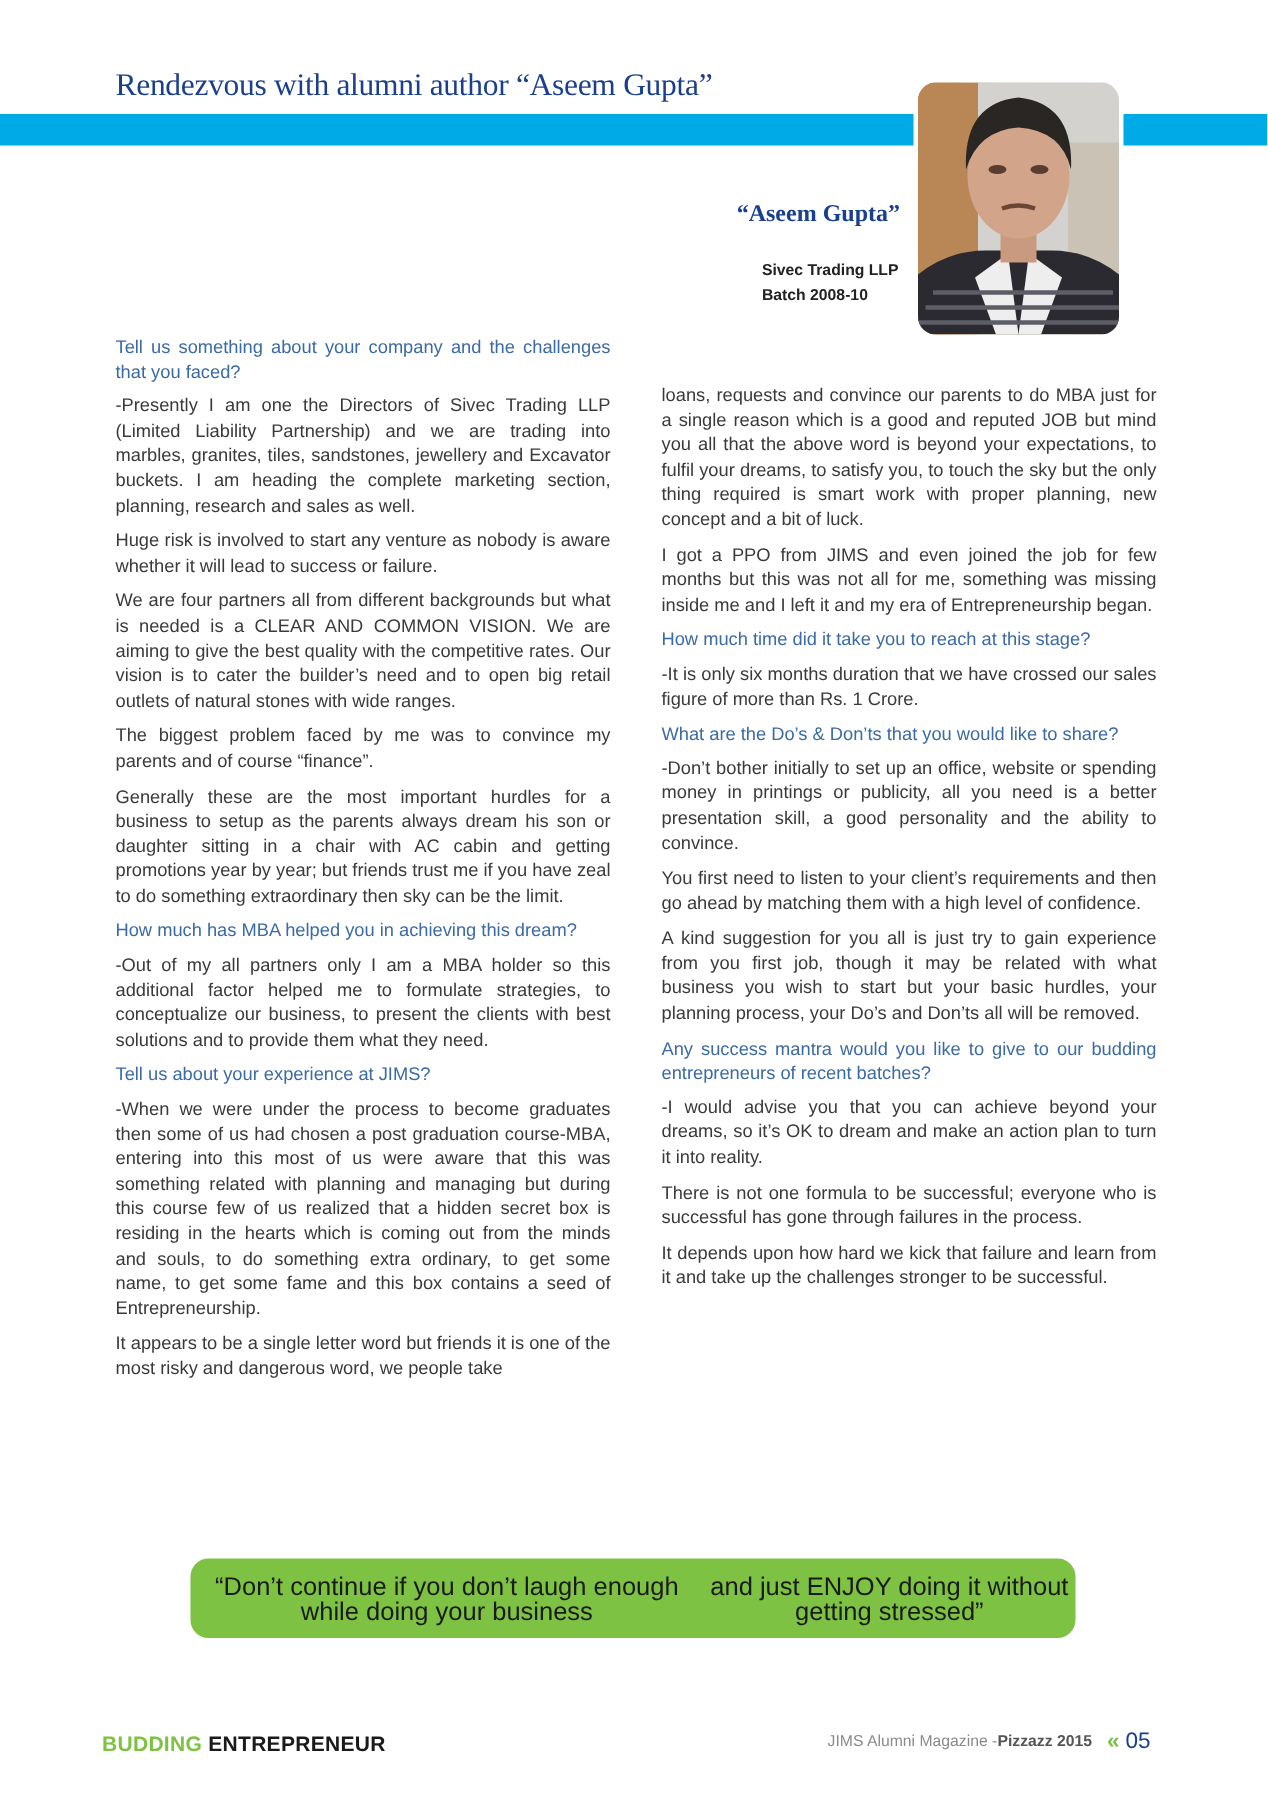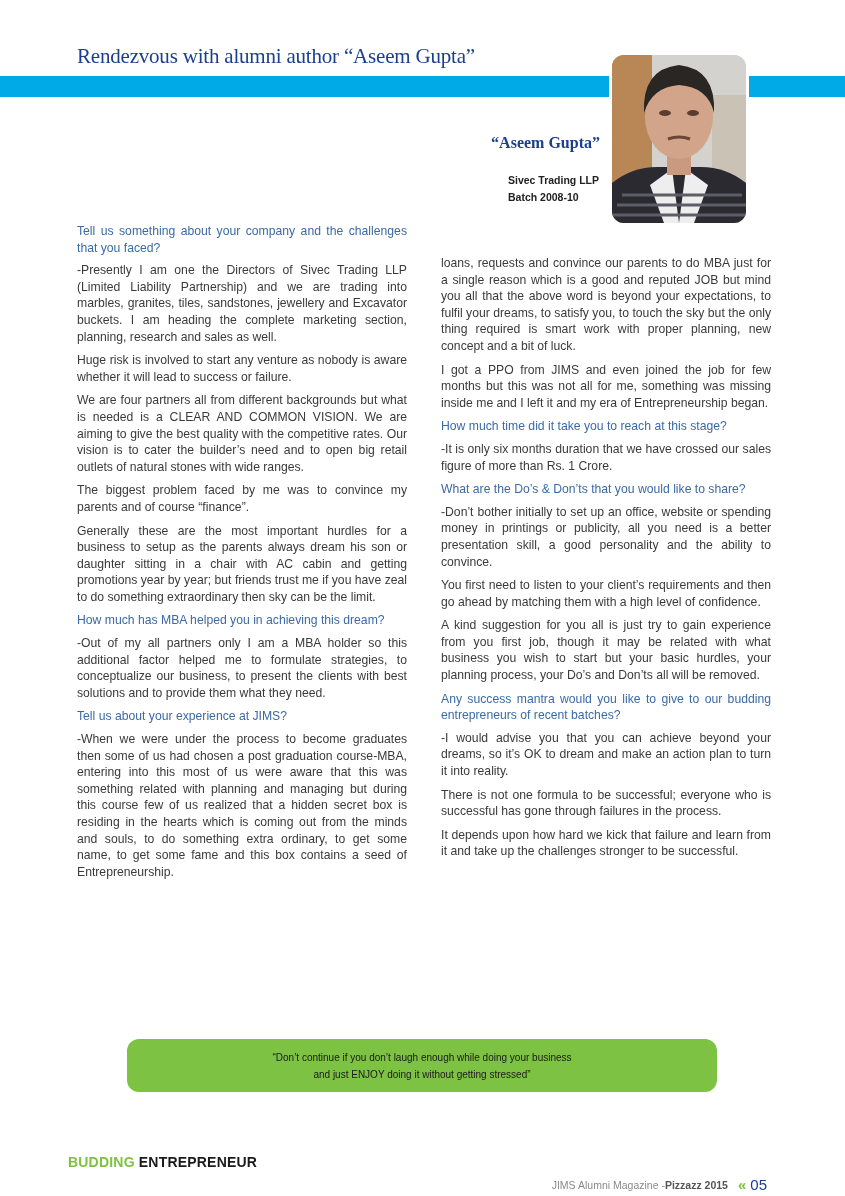--- a/index.html
+++ b/index.html
@@ -37,32 +37,32 @@
     position: absolute; width: 330px;
     font-size: 12.2px; line-height: 16.6px; text-align: justify; margin-top: 12px;
   }
   .col.left { left: 77px; top: 211px; }
   .col.right { left: 441px; top: 243px; }
   .col p { margin: 0 0 7px 0; }
   .col .q { color: #3b6aa5; margin-bottom: 6px; }
   .quote-box {
     position: absolute; left: 127px; top: 1039px; width: 590px; height: 53px;
     background: #7dc242; border-radius: 12px;
-    display: flex; flex-direction: column; align-items: center; justify-content: center;
-    font-size: 10px; line-height: 17px; color: #1a1a1a; text-align: center;
+    display: flex; flex-direction: row; align-items: center; justify-content: center;
+    font-size: 17px; line-height: 17px; color: #1a1a1a; text-align: center;
   }
   .footer-left {
     position: absolute; left: 68px; top: 1154px; font-size: 14px; font-weight: bold;
     letter-spacing: 0.2px;
   }
   .footer-left .g { color: #7dc242; }
   .footer-left .k { color: #1a1a1a; }
   .footer-right {
     position: absolute; right: 78px; top: 1152px; font-size: 10.5px; color: #8a8a8a;
-    display: flex; align-items: center; gap: 4px; margin-top: 24px;
+    display: flex; align-items: center; gap: 4px;
   }
   .footer-right .mag-b { color: #555; font-weight: bold; }
   .chev { color: #7dc242; font-weight: bold; font-size: 15px; line-height: 10px; margin-left: 6px; }
   .pageno { color: #1a3f8f; font-weight: normal; font-size: 15px; }
 </style>
 </head>
 <body>
 
 <h1 class="title">Rendezvous with alumni author “Aseem Gupta”</h1>
 
@@ -97,20 +97,21 @@
     <p class="q">Tell us something about your company and the challenges that you faced?</p>
     <p class="a">-Presently I am one the Directors of Sivec Trading LLP (Limited Liability Partnership) and we are trading into marbles, granites, tiles, sandstones, jewellery and Excavator buckets. I am heading the complete marketing section, planning, research and sales as well.</p>
     <p class="a">Huge risk is involved to start any venture as nobody is aware whether it will lead to success or failure.</p>
     <p class="a">We are four partners all from different backgrounds but what is needed is a CLEAR AND COMMON VISION. We are aiming to give the best quality with the competitive rates. Our vision is to cater the builder’s need and to open big retail outlets of natural stones with wide ranges.</p>
     <p class="a">The biggest problem faced by me was to convince my parents and of course “finance”.</p>
     <p class="a">Generally these are the most important hurdles for a business to setup as the parents always dream his son or daughter sitting in a chair with AC cabin and getting promotions year by year; but friends trust me if you have zeal to do something extraordinary then sky can be the limit.</p>
     <p class="q">How much has MBA helped you in achieving this dream?</p>
     <p class="a">-Out of my all partners only I am a MBA holder so this additional factor helped me to formulate strategies, to conceptualize our business, to present the clients with best solutions and to provide them what they need.</p>
     <p class="q">Tell us about your experience at JIMS?</p>
     <p class="a">-When we were under the process to become graduates then some of us had chosen a post graduation course-MBA, entering into this most of us were aware that this was something related with planning and managing but during this course few of us realized that a hidden secret box is residing in the hearts which is coming out from the minds and souls, to do something extra ordinary, to get some name, to get some fame and this box contains a seed of Entrepreneurship.</p>
+    <p class="a">It appears to be a single letter word but friends it is one of the most risky and dangerous word, we people take</p>
   </div>
 <div class="col right" id="col-right">
     <p class="a">loans, requests and convince our parents to do MBA just for a single reason which is a good and reputed JOB but mind you all that the above word is beyond your expectations, to fulfil your dreams, to satisfy you, to touch the sky but the only thing required is smart work with proper planning, new concept and a bit of luck.</p>
     <p class="a">I got a PPO from JIMS and even joined the job for few months but this was not all for me, something was missing inside me and I left it and my era of Entrepreneurship began.</p>
     <p class="q">How much time did it take you to reach at this stage?</p>
     <p class="a">-It is only six months duration that we have crossed our sales figure of more than Rs. 1 Crore.</p>
     <p class="q">What are the Do’s &amp; Don’ts that you would like to share?</p>
     <p class="a">-Don’t bother initially to set up an office, website or spending money in printings or publicity, all you need is a better presentation skill, a good personality and the ability to convince.</p>
     <p class="a">You first need to listen to your client’s requirements and then go ahead by matching them with a high level of confidence.</p>
     <p class="a">A kind suggestion for you all is just try to gain experience from you first job, though it may be related with what business you wish to start but your basic hurdles, your planning process, your Do’s and Don’ts all will be removed.</p>

